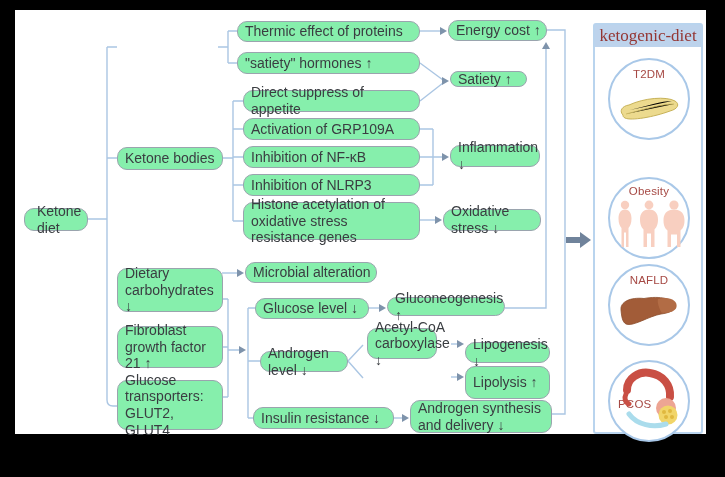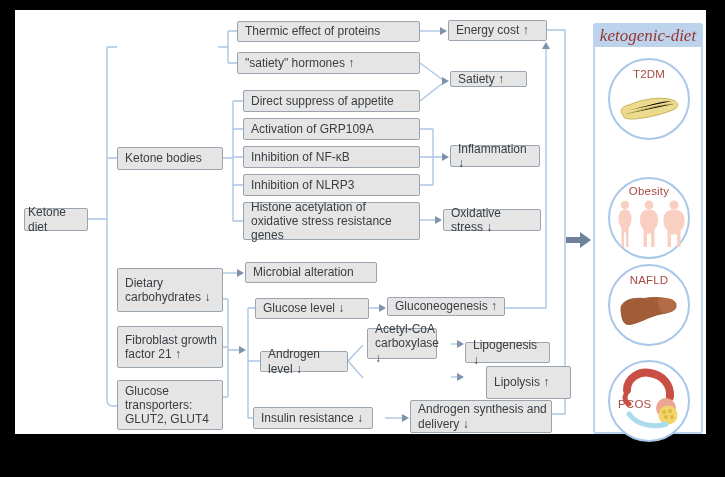--- a/index.html
+++ b/index.html
@@ -1,28 +1,28 @@
 <!DOCTYPE html>
 <html><head>
 <meta charset="utf-8">
 <style>
   html,body{margin:0;padding:0;background:#000;}
   *{box-sizing:border-box;}
   .stage{position:relative;width:725px;height:477px;background:#000;overflow:hidden;
          font-family:"Liberation Sans",sans-serif;}
   .sheet{position:absolute;left:15px;top:10px;width:691px;height:424px;background:#fff;}
   .wires{position:absolute;left:0;top:0;width:725px;height:477px;pointer-events:none;}
-  .node{position:absolute;background:#e5e5e5;border:1.3px solid #9aa4ae;border-radius:2px;
-        color:#3a3d41;font-size:12px;line-height:1.18;display:flex;align-items:center;
+  .node{position:absolute;background:#86efac;border:1.3px solid #9aa4ae;border-radius:10px;
+        color:#3a3d41;font-size:14px;line-height:1.18;display:flex;align-items:center;
         padding:1px 4px 1px 7px;}
   .panel{position:absolute;left:593px;top:23px;width:110px;height:411px;background:#fff;
          border:2px solid #b9d4ee;border-radius:3px;}
   .panel-title{position:absolute;left:0;top:0;width:106px;height:22px;background:#bdd3ec;
          color:#943634;font-family:"Liberation Serif",serif;font-size:17px;
-         display:flex;align-items:center;justify-content:center;font-style:italic;}
+         display:flex;align-items:center;justify-content:center;}
   .disease{position:absolute;left:13px;width:82px;height:82px;border:2px solid #a9c8e8;
          border-radius:50%;background:#fff;}
   .disease-label{position:absolute;width:100%;text-align:center;color:#a64944;
          font-size:11.5px;letter-spacing:.2px;}
   .disease-label.side{width:auto;text-align:left;}
   .icon-svg{position:absolute;}
 </style>
 </head>
 <body>
 
@@ -75,46 +75,46 @@
       <polygon points="379,304 386,308 379,312"></polygon>
       <polygon points="542,49 546,42 550,49"></polygon>
       <polygon points="457,340 464,344 457,348"></polygon>
       <polygon points="457,373 464,377 457,381"></polygon>
       <polygon points="402,414 409,418 402,422"></polygon>
     </g>
 
     <polygon fill="#70839b" points="566,237 580,237 580,232 591,240 580,248 580,243 566,243"></polygon>
   </svg>
 
-  <div class="node" style="left:24px;top:208px;width:64px;height:23px;padding-left:3px">Ketone diet</div>
+  <div class="node" style="left:24px;top:208px;width:64px;height:23px;padding-left:12px">Ketone diet</div>
   <div class="node" style="left:117px;top:147px;width:106px;height:23px">Ketone bodies</div>
   <div class="node" style="left:117px;top:268px;width:106px;height:44px">Dietary carbohydrates ↓</div>
   <div class="node" style="left:117px;top:326px;width:106px;height:42px">Fibroblast growth factor 21 ↑</div>
   <div class="node" style="left:117px;top:380px;width:106px;height:50px">Glucose transporters: GLUT2, GLUT4</div>
 
   <div class="node" style="left:237px;top:21px;width:183px;height:21px">Thermic effect of proteins</div>
   <div class="node" style="left:237px;top:52px;width:183px;height:22px">"satiety" hormones ↑</div>
   <div class="node" style="left:243px;top:90px;width:177px;height:22px">Direct suppress of appetite</div>
   <div class="node" style="left:243px;top:118px;width:177px;height:22px">Activation of GRP109A</div>
   <div class="node" style="left:243px;top:146px;width:177px;height:22px">Inhibition of NF-κB</div>
   <div class="node" style="left:243px;top:174px;width:177px;height:22px">Inhibition of NLRP3</div>
   <div class="node" style="left:243px;top:202px;width:177px;height:38px">Histone acetylation of oxidative stress resistance genes</div>
   <div class="node" style="left:245px;top:262px;width:132px;height:21px">Microbial alteration</div>
   <div class="node" style="left:255px;top:298px;width:114px;height:21px">Glucose level ↓</div>
   <div class="node" style="left:260px;top:351px;width:88px;height:21px">Androgen level ↓</div>
-  <div class="node" style="left:253px;top:407px;width:120px;height:22px">Insulin resistance ↓</div>
+  <div class="node" style="left:253px;top:407px;width:141px;height:22px">Insulin resistance ↓</div>
 
   <div class="node" style="left:448px;top:20px;width:99px;height:21px">Energy cost ↑</div>
   <div class="node" style="left:450px;top:71px;width:77px;height:16px">Satiety ↑</div>
   <div class="node" style="left:450px;top:145px;width:90px;height:22px">Inflammation ↓</div>
   <div class="node" style="left:443px;top:209px;width:98px;height:22px">Oxidative stress ↓</div>
   <div class="node" style="left:387px;top:297px;width:118px;height:19px">Gluconeogenesis ↑</div>
   <div class="node" style="left:367px;top:328px;width:70px;height:31px">Acetyl-CoA carboxylase ↓</div>
   <div class="node" style="left:465px;top:342px;width:85px;height:21px">Lipogenesis ↓</div>
-  <div class="node" style="left:486px;top:366px;width:85px;height:33px">Lipolysis ↑</div>
+  <div class="node" style="left:465px;top:366px;width:85px;height:33px">Lipolysis ↑</div>
   <div class="node" style="left:410px;top:400px;width:142px;height:33px">Androgen synthesis and delivery ↓</div>
 
   <div class="panel">
     <div class="panel-title">ketogenic-diet</div>
 
     <div class="disease" style="top:33px">
       <span class="disease-label" style="top:8px">T2DM</span>
       <svg class="icon-svg" style="left:8px;top:28px" width="64" height="40" viewBox="0 0 64 40">
         <path d="M5,27 C1,23 4,18 11,17 C26,10 48,8 57,13 C62,16 60,21 52,23 C36,29 13,33 7,30 C5,29 5,28 5,27 Z" fill="#ecda8e" stroke="#c7b258" stroke-width="1"></path>
         <path d="M8,26 C24,22 44,16 56,16 M12,22 C28,18 44,13 54,13" stroke="#cdbא" stroke-width="0"></path>

